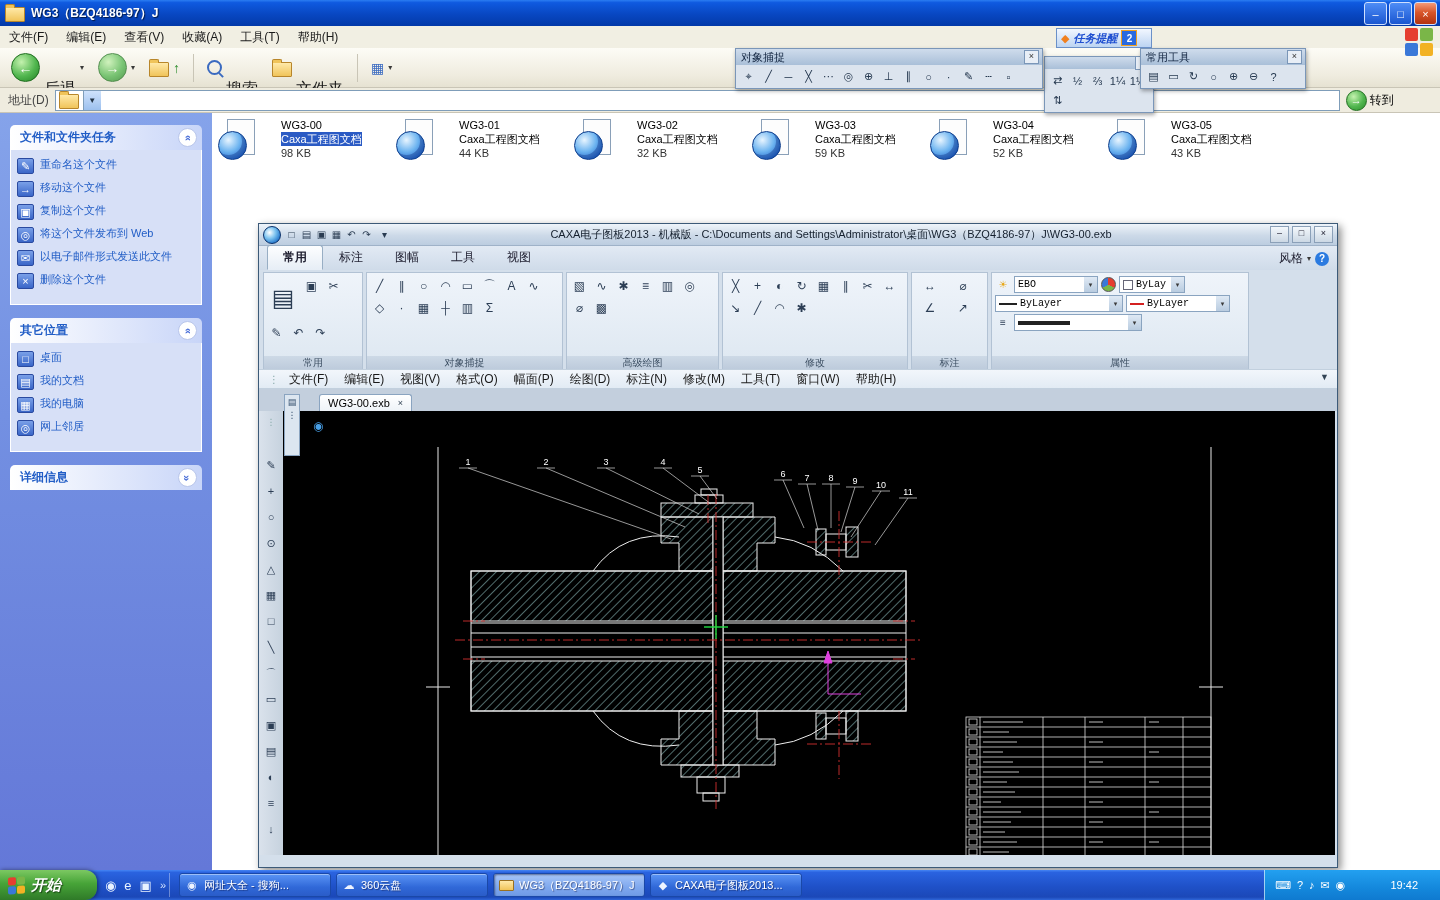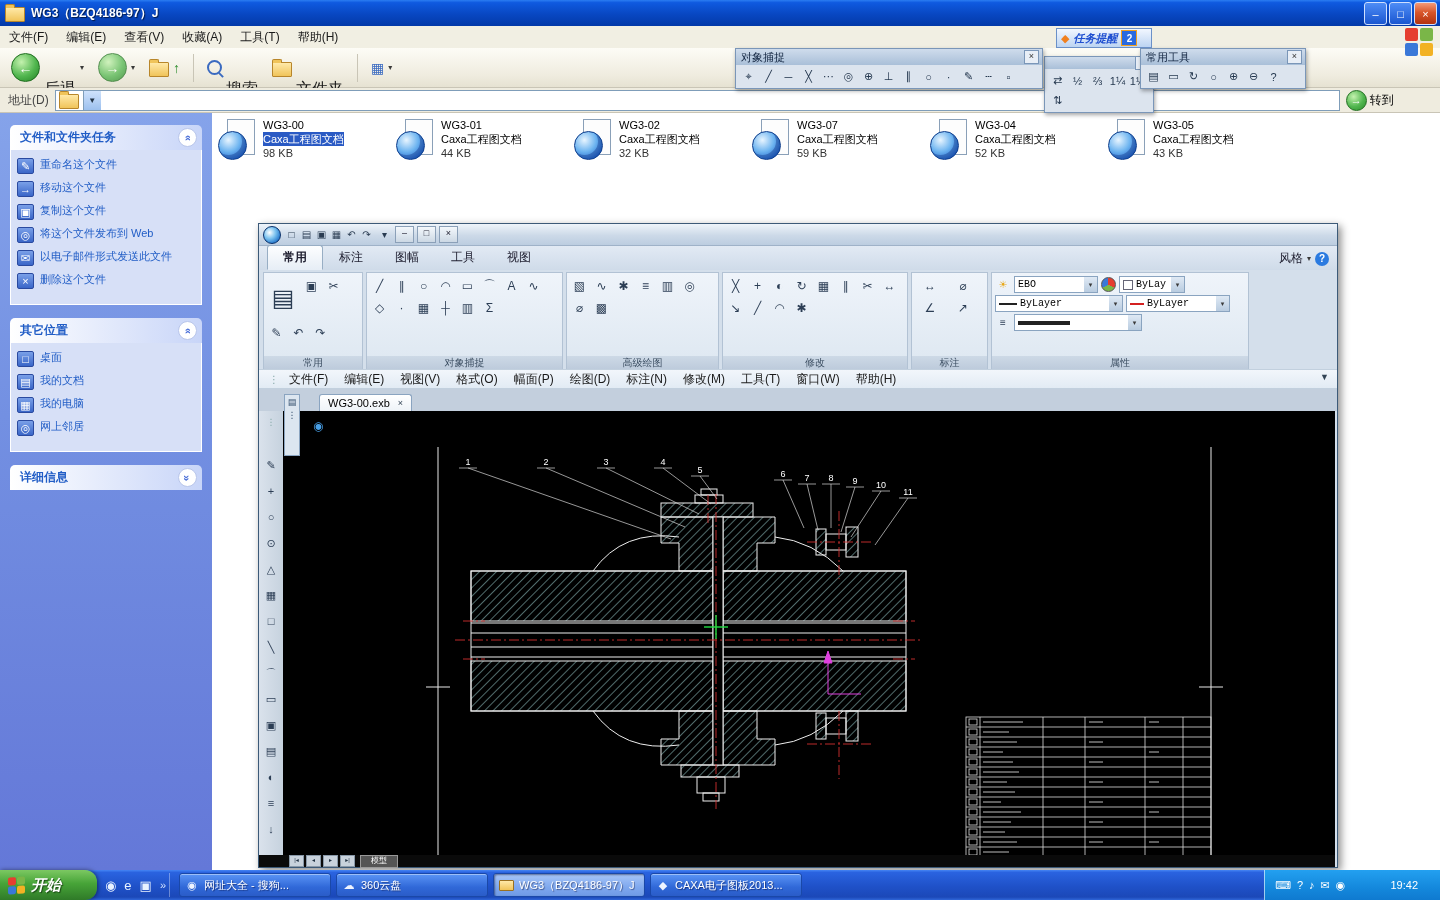--- a/index.html
+++ b/index.html
@@ -62,21 +62,21 @@
   .chev span{display:inline-block;transform:rotate(-90deg);}
   .chev.down span{transform:rotate(90deg);}
   .sb-body{background:#d7e0f7;border:1px solid #fff;border-top:none;padding:8px 6px;}
   .sb-item{display:flex;gap:6px;margin-bottom:7px;cursor:pointer;}
   .sb-ico{width:15px;height:14px;font-size:11px;color:#fff;background:linear-gradient(#7aa0e8,#3a66c8);
     border:1px solid #2a4aa0;border-radius:2px;display:flex;align-items:center;justify-content:center;flex:0 0 15px;}
   .sb-label{color:#215dc6;font-size:11px;line-height:13px;}
   
   .file-area{position:absolute;left:212px;top:113px;width:1228px;height:757px;background:#fff;}
   .file-list{position:absolute;left:6px;top:5px;display:flex;}
-  .file-item{width:178px;display:flex;gap:3px;cursor:pointer;}
+  .file-item{width:178px;display:flex;gap:21px;cursor:pointer;}
   .caxa-doc-icon{position:relative;width:42px;height:42px;flex:0 0 42px;}
   .caxa-doc-icon::before{content:"";position:absolute;left:9px;top:1px;width:26px;height:34px;background:#fdfdfd;border:1px solid #8aa0b8;}
   .caxa-doc-icon::after{content:"";position:absolute;left:0;bottom:0;width:27px;height:27px;border-radius:50%;
     background:radial-gradient(circle at 35% 30%,#e8f5ff,#6db4f0 45%,#1a5ec8 85%);
     box-shadow:inset -4px -4px 0 rgba(10,40,120,.35);border:1px solid #0a3a8a;}
   .f-line{font-size:11px;line-height:14px;white-space:nowrap;}
   .f-type.sel{background:#2a5ac4;color:#fff;}
   .f-size{color:#333;}
   
   .palette{position:absolute;background:#dce4ee;border:1px solid #7a96b8;box-shadow:1px 2px 4px rgba(0,0,0,.35);z-index:50;}
@@ -341,21 +341,21 @@
           <div class="caxa-doc-icon"></div>
           <div>
             <div class="f-line f-name">WG3-02</div>
             <div class="f-line f-type">Caxa工程图文档</div>
             <div class="f-line f-size">32 KB</div>
           </div>
         </div>
         <div class="file-item">
           <div class="caxa-doc-icon"></div>
           <div>
-            <div class="f-line f-name">WG3-07</div>
+            <div class="f-line f-name">WG3-03</div>
             <div class="f-line f-type">Caxa工程图文档</div>
             <div class="f-line f-size">59 KB</div>
           </div>
         </div>
         <div class="file-item">
           <div class="caxa-doc-icon"></div>
           <div>
             <div class="f-line f-name">WG3-04</div>
             <div class="f-line f-type">Caxa工程图文档</div>
             <div class="f-line f-size">52 KB</div>
@@ -437,20 +437,21 @@
       <span class="cx-logo"></span>
       <span id="caxa-quick" style="display:flex;">
           <span class="cx-q">□</span>
           <span class="cx-q">▤</span>
           <span class="cx-q">▣</span>
           <span class="cx-q">▦</span>
           <span class="cx-q">↶</span>
           <span class="cx-q">↷</span>
         </span>
       <span class="cx-q">▾</span>
+      <span class="cx-title">CAXA电子图板2013 - 机械版 - C:\Documents and Settings\Administrator\桌面\WG3（BZQ4186-97）J\WG3-00.exb</span>
       <span class="cx-btn">–</span>
       <span class="cx-btn">□</span>
       <span class="cx-btn">×</span>
     </div>
 
     <div class="cx-tabs" id="ribbon-tabs">
         <span class="rtab active">常用</span>
         <span class="rtab">标注</span>
         <span class="rtab">图幅</span>
         <span class="rtab">工具</span>
@@ -795,27 +796,20 @@
             <line x1="806" y1="431" x2="820" y2="431" stroke="#bdbdbd" stroke-width="1"></line>
             <line x1="866" y1="431" x2="876" y2="431" stroke="#bdbdbd" stroke-width="1"></line>
             <rect x="686" y="428" width="8" height="6"></rect>
             <line x1="700" y1="441" x2="726" y2="441" stroke="#bdbdbd" stroke-width="1"></line>
             <rect x="686" y="438" width="8" height="6"></rect>
           </g>
       </svg>
       <span class="canvas-home">◉</span>
     </div>
 
-    <div class="cx-bottombar">
-      <span class="nvb">|◂</span>
-      <span class="nvb">◂</span>
-      <span class="nvb">▸</span>
-      <span class="nvb">▸|</span>
-      <span class="modeltab">模型</span>
-    </div>
   </div>
 
   <div class="taskbar">
     <div class="startbtn">
       <span class="winflag">
         <span class="fq1"></span>
           <span class="fq2"></span>
           <span class="fq3"></span>
           <span class="fq4"></span>
       </span>

